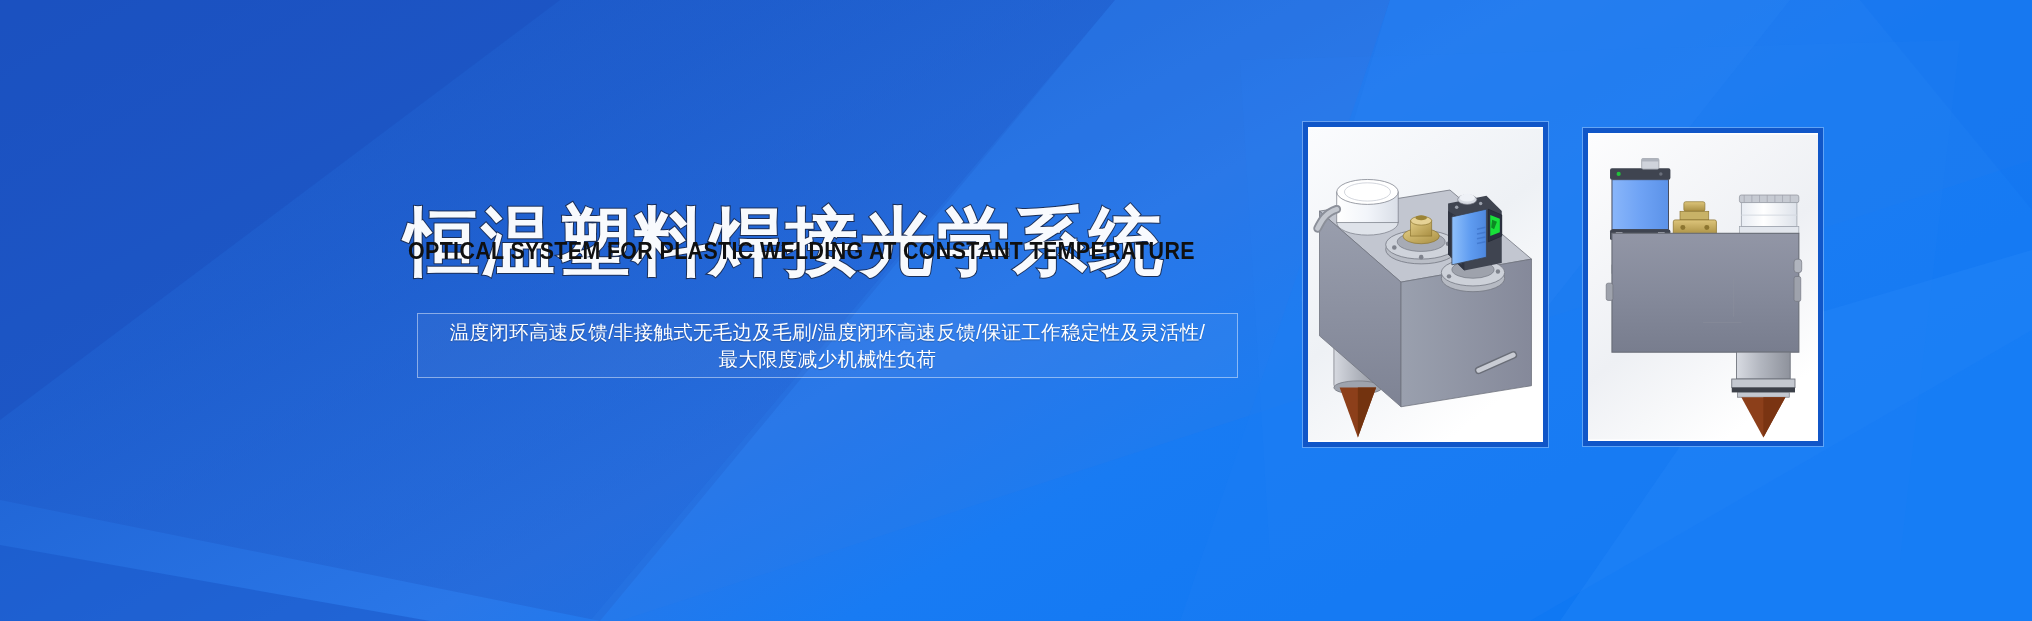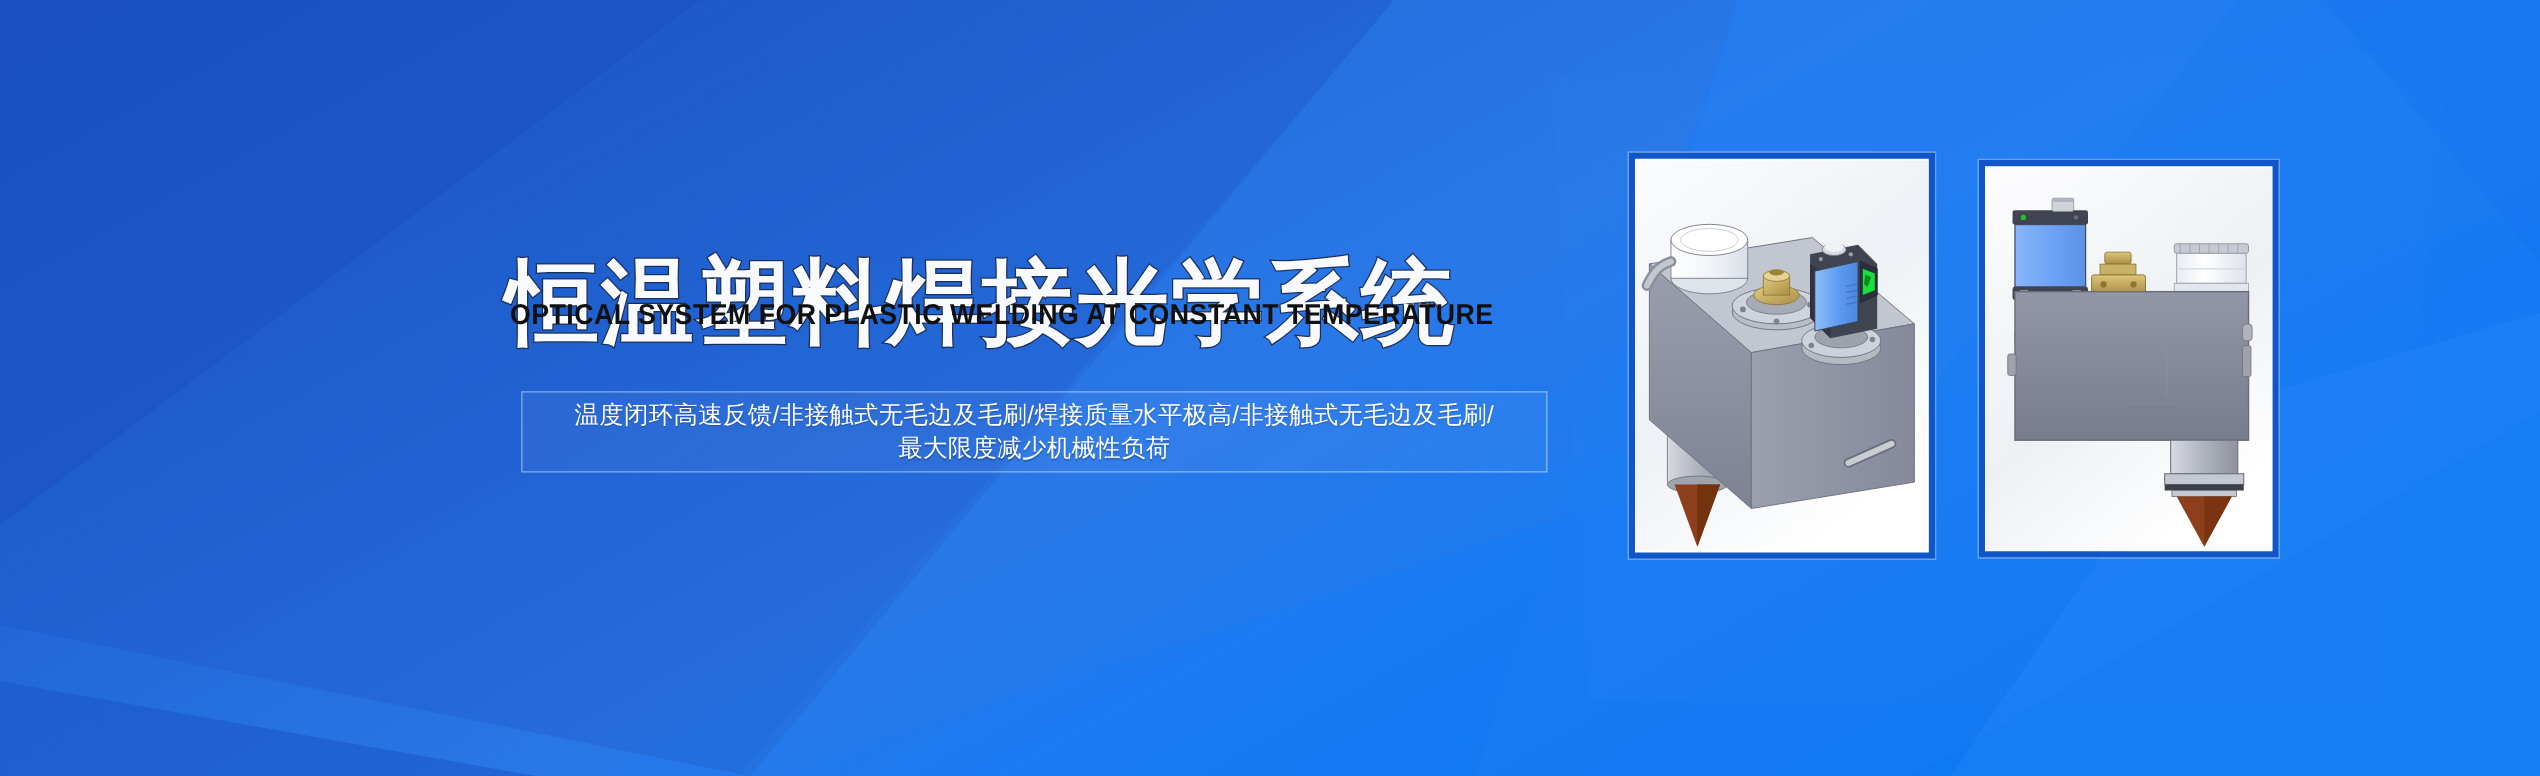--- a/index.html
+++ b/index.html
@@ -115,21 +115,21 @@
   </svg>
 
   <div class="copy">
 
     <div class="title-wrap">
       <div class="title-cn">恒温塑料焊接光学系统</div>
       <div class="title-en">OPTICAL  SYSTEM  FOR  PLASTIC  WELDING   AT  CONSTANT  TEMPERATURE</div>
     </div>
 
     <div class="sub-box">
-      <div class="sub-text">温度闭环高速反馈/非接触式无毛边及毛刷/焊接质量水平极高/非接触式无毛边及毛刷/
+      <div class="sub-text">温度闭环高速反馈/非接触式无毛边及毛刷/温度闭环高速反馈/保证工作稳定性及灵活性/
 最大限度减少机械性负荷</div>
     </div>
   </div>
 
   <div class="frame" id="frame-1">
     <svg class="shot" viewBox="0 0 245 325">
       <defs>
         <linearGradient id="bgw1" x1="0" y1="0" x2="0.6" y2="1">
           <stop offset="0" stop-color="#fbfcfe"></stop>
           <stop offset="0.55" stop-color="#eef1f5"></stop>

